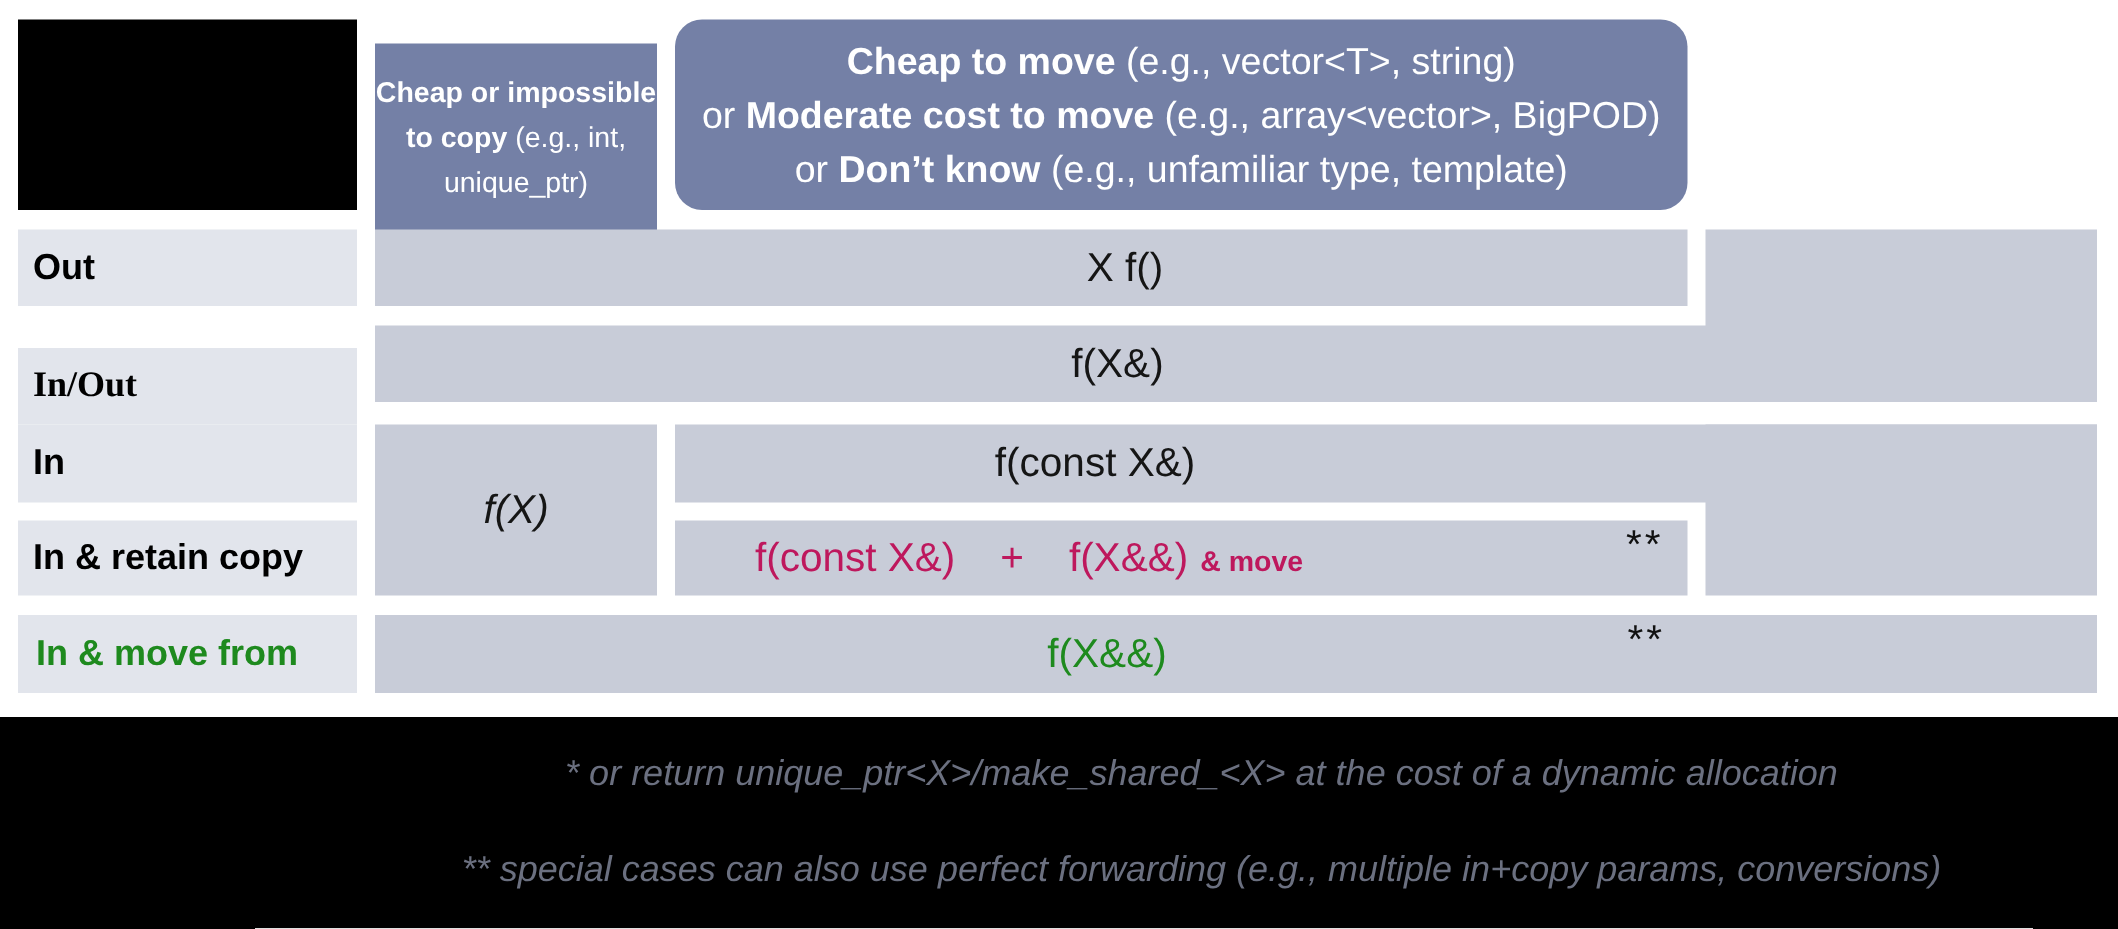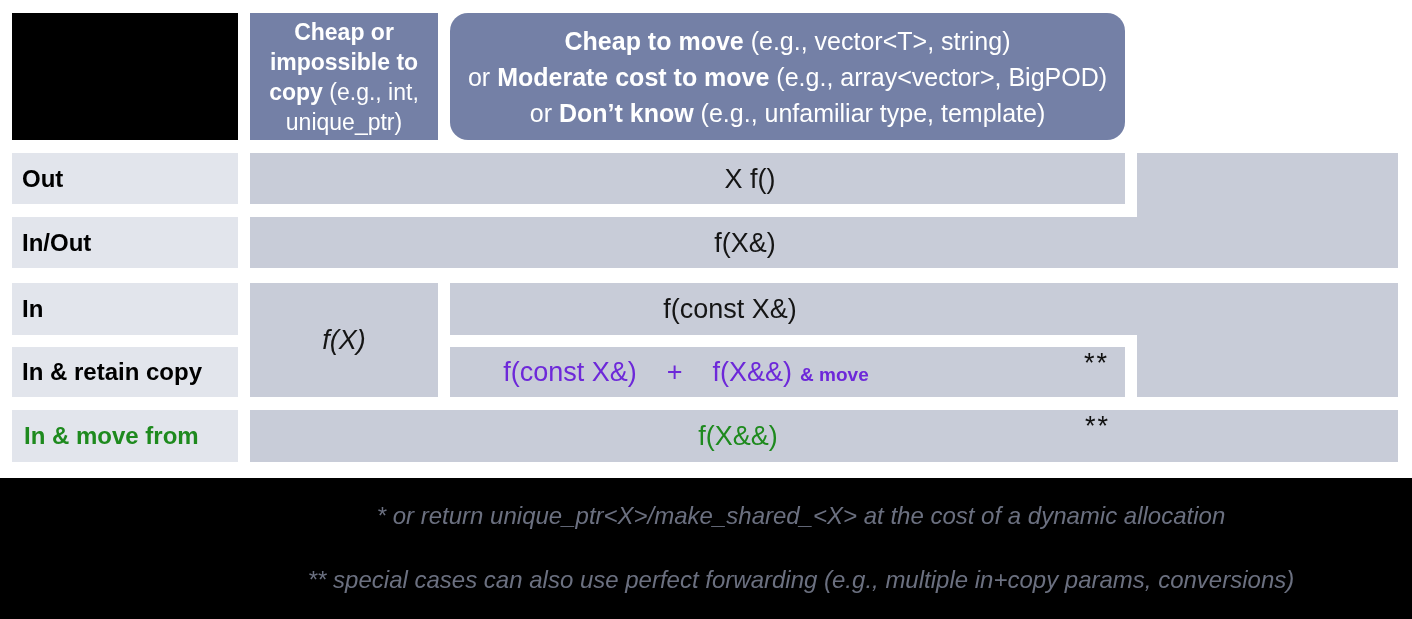--- a/index.html
+++ b/index.html
@@ -7,33 +7,33 @@
     position:relative; width:1412px; height:619px; background:#ffffff;
     font-family:"Liberation Sans", sans-serif; overflow:hidden;
   }
   .blackbox { position:absolute; left:12px; top:13px; width:226px; height:127px; background:#000000; }
 
   
   .hdr {
     position:absolute; top:13px; height:127px; background:#7480a6; color:#ffffff;
     display:flex; align-items:center; justify-content:center; text-align:center;
   }
-  #h1 { left:250px; width:188px; font-size:23px; line-height:30px; }
+  #h1 { left:250px; width:188px; font-size:19px; line-height:30px;margin-top:16px; }
   #h2 { left:450px; width:675px; font-size:25px; line-height:36px;border-radius:18px; }
   #h3 { left:1137px; width:261px; font-size:24px; line-height:34px; }
   .hdr b { font-weight:bold; }
 
   
   .rowlabel {
     position:absolute; left:12px; width:226px; background:#e2e5ec; color:#000000;
     display:flex; align-items:center; box-sizing:border-box; padding-left:10px;
     font-weight:bold; font-size:24px;
   }
   #rl-out     { top:153px; height:51px; }
-  #rl-inout   { top:217px; height:51px; }
+  #rl-inout   { top:232px; height:51px;font-family:Liberation Serif, serif; }
   #rl-in      { top:283px; height:52px; }
   #rl-retain  { top:347px; height:50px; }
   #rl-move    { top:410px; height:52px; color:#1e8a1e;padding-left:12px; }
 
   
   .cell { position:absolute; background:#c8ccd8; }
   #cell-out    { left:250px;  top:153px; width:875px;  height:51px;  }
   #cell-out3   { left:1137px; top:153px; width:261px;  height:115px; }
   #cell-inout  { left:250px;  top:217px; width:1004px; height:51px;  }
   #cell-fx     { left:250px;  top:283px; width:188px;  height:114px; }
@@ -47,21 +47,21 @@
     white-space:nowrap; font-size:27px; color:#151515;
   }
   #cell-out   .code { left:500px; }
   #cell-inout .code { left:495px; }
   #cell-fx    .code { left:50%;font-style:italic;  }
   #cell-in    .code { left:280px; }
   #cell-move  .code { left:488px; color:#1e8a1e; }
 
   .green-combo {
     position:absolute; top:50%; left:236px; transform:translate(-50%,-50%);
-    white-space:nowrap; font-size:27px; color:#6d28d9;
+    white-space:nowrap; font-size:27px; color:#be185d;
   }
   .green-combo .plus { margin:0 30px; }
   .green-combo .movetag { font-size:19px; margin-left:8px; font-weight:bold; }
   .starnote { position:absolute; font-size:27px; color:#111111; letter-spacing:2px; }
   #cell-retain .starnote { top:1px; right:16px; }
   #cell-move   .starnote { top:1px; left:835px; }
 
   
   .footer {
     position:absolute; left:0; top:478px; width:1412px; height:141px; background:#000000;

